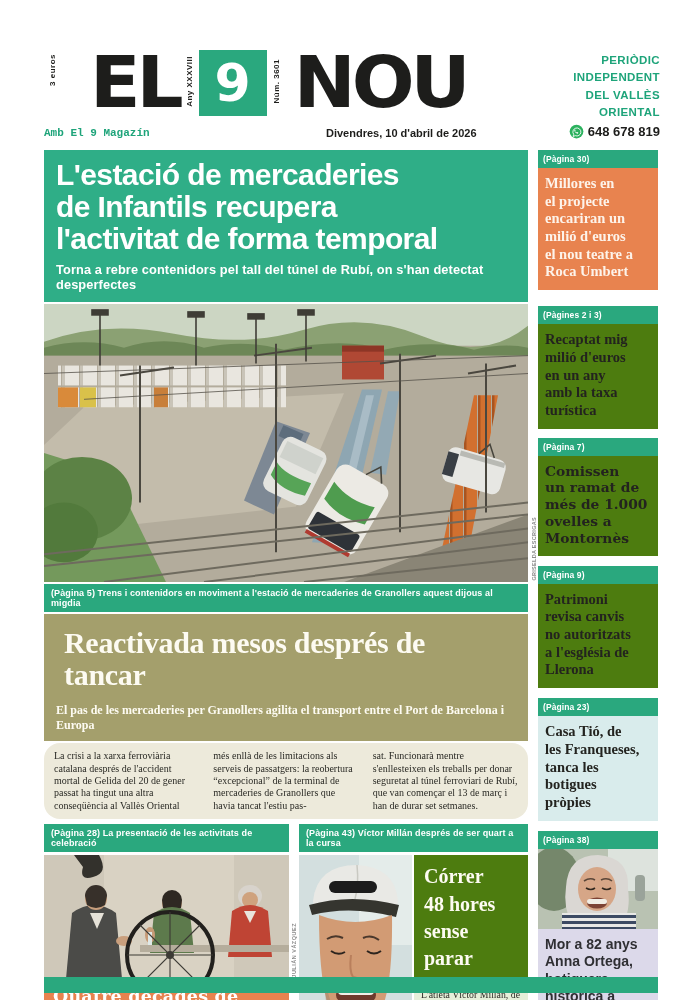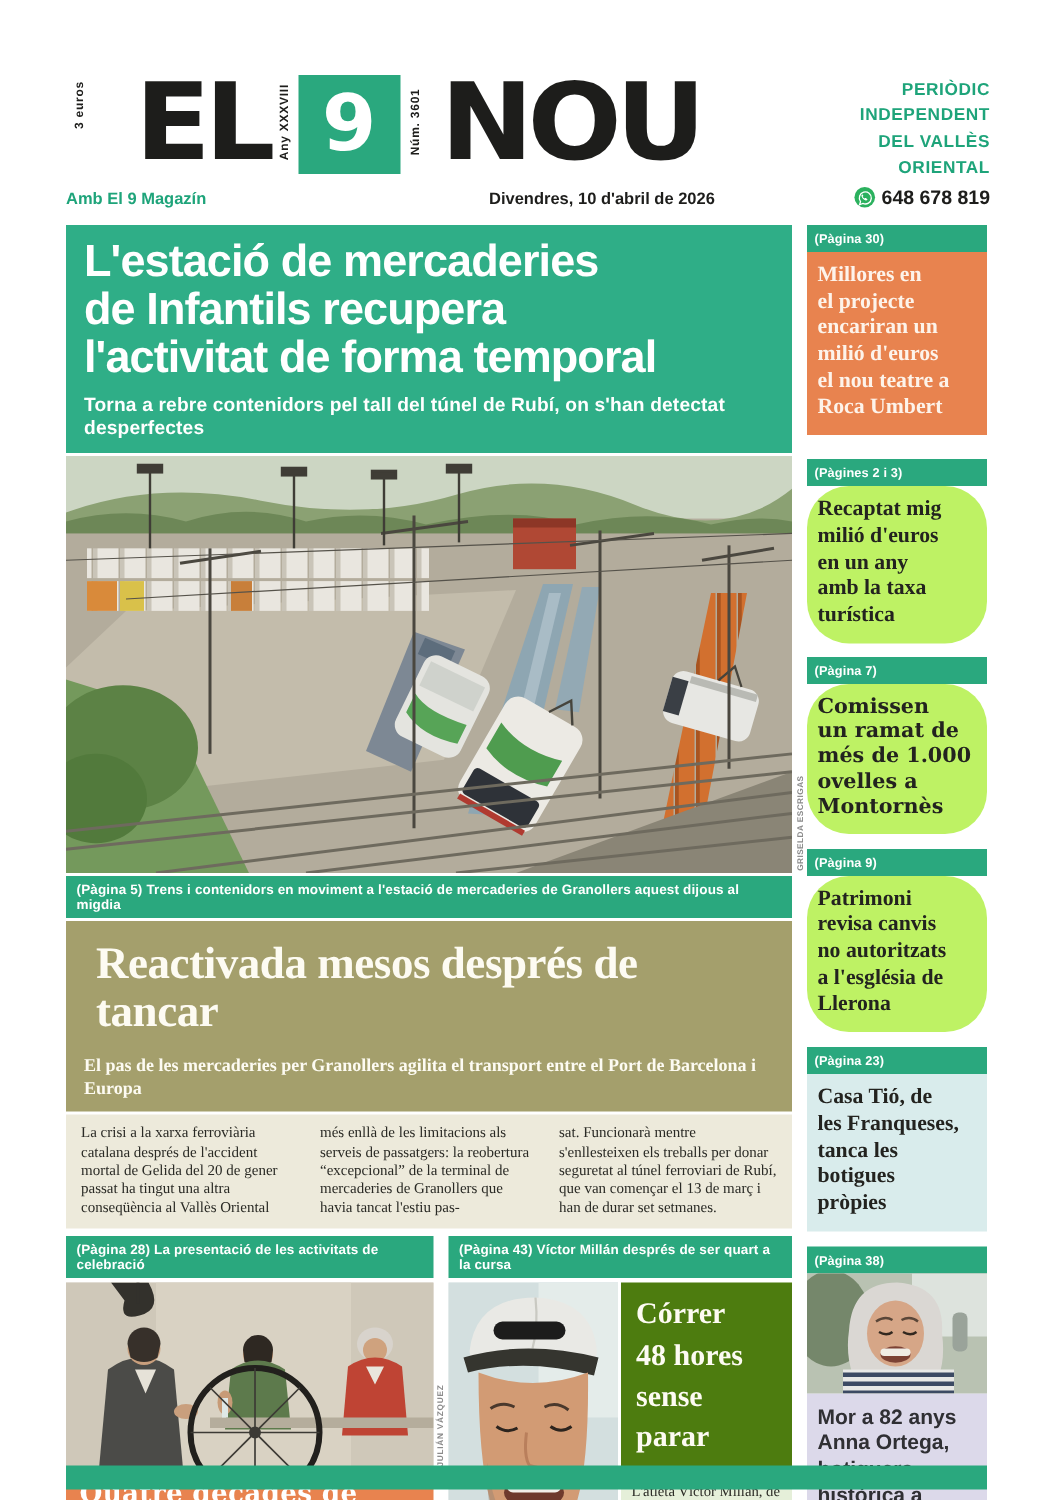--- a/index.html
+++ b/index.html
@@ -15,21 +15,21 @@
   .logo-row{position:absolute;left:46px;top:2px;display:flex;align-items:flex-start;}
   .logo-word{font-family:"DejaVu Sans",sans-serif;font-weight:900;font-size:74px;line-height:76px;
              letter-spacing:-4px;color:#1d1d1b;transform:scaleY(.96);}
   .v-edition{height:74px;display:flex;align-items:center;margin:0 5px;}
   .nine-box{width:68px;height:66px;margin-top:6px;background:#2aa87e;color:#fff;display:flex;
             align-items:center;justify-content:center;font-family:"DejaVu Sans",sans-serif;
             font-weight:900;font-size:52px;}
   .tagline{position:absolute;right:0;top:10px;text-align:right;color:#1ea47a;font-weight:bold;
            font-size:11.5px;line-height:1.5;letter-spacing:.4px;}
   .m-bottom{position:absolute;left:0;right:0;top:82px;height:18px;font-size:11px;font-weight:bold;}
-  .supplement{position:absolute;left:0;top:3px;color:#1ea47a;}
+  .supplement{position:absolute;left:0;top:3px;color:#1ea47a;font-family:Liberation Mono, monospace;}
   .issue-date{position:absolute;left:282px;top:3px;color:#1d1d1b;}
   .phone-wrap{position:absolute;right:0;top:0;display:flex;align-items:center;gap:4px;
               font-size:13px;font-weight:bold;color:#1d1d1b;}
 
   
   .main-col{position:absolute;left:44px;top:150px;width:484px;}
   .side-col{position:absolute;left:538px;top:150px;width:120px;}
 
   
   .lead-box{background:#2fae87;color:#fff;padding:9px 12px 10px;}
@@ -42,21 +42,21 @@
   .photo-credit{position:absolute;right:-9px;bottom:2px;font-size:5.5px;color:#8b8b8b;
                 letter-spacing:.3px;}
   .caption-bar{margin-top:2px;background:#2aa87e;color:#fff;font-size:9px;font-weight:bold;
                padding:4px 7px;letter-spacing:.1px;}
 
   .second-box{margin-top:2px;background:#a49f6c;color:#fdfbf2;padding:5px 12px 8px;}
   .second-box h2{margin:8px;font-family:"Liberation Serif",serif;font-weight:bold;font-size:30px;
                  line-height:1.05;letter-spacing:-.3px;}
   .second-sub{margin-top:13px;font-family:"Liberation Serif",serif;font-weight:bold;font-size:12px;}
 
-  .body-cols{margin-top:2px;background:#edeadb;padding:7px 10px;display:flex;gap:14px;}
+  .body-cols{margin-top:2px;background:#edeadb;padding:7px 10px;display:flex;gap:14px;border-radius:16px;}
   .body-cols p{margin:0;flex:1;font-family:"Liberation Serif",serif;font-size:10px;
                line-height:1.24;color:#2a2a25;}
 
   
   .bottom-row{margin-top:5px;display:flex;gap:10px;align-items:flex-start;}
   .bl{width:245px;}
   .bc{width:229px;}
   .roda-photo{position:relative;height:124px;background:#cfc8b9;}
   .roda-photo svg{display:block;width:100%;height:100%;}
   .roda-credit{position:absolute;right:-8px;bottom:2px;font-size:5.5px;color:#8b8b8b;}
@@ -73,21 +73,21 @@
   .runner-text{margin-top:2px;background:#e5efd9;color:#2a2a25;font-family:"Liberation Serif",serif;
                font-size:9.8px;line-height:1.13;padding:6px 7px;}
 
   
   .side-item{margin-bottom:10px;}
   .side-item .tag{background:#2aa87e;color:#fff;font-size:8.5px;font-weight:bold;
                   padding:4px 5px;letter-spacing:.1px;}
   .side-box{padding:7px 7px 9px;font-family:"Liberation Serif",serif;font-weight:bold;
             font-size:14.5px;line-height:1.22;color:#23231f;}
   .sb-orange{background:#e8834f;color:#fdf3ea;}
-  .sb-beige{background:#bef264;border-radius:28px;}
+  .sb-beige{background:#4d7c0f;}
   .sb-slab{font-family:"DejaVu Serif",serif;font-size:13.8px;}
   .sb-blue{background:#d9ecec;}
   .sb-lav{background:#dcd9ea;font-family:"Liberation Sans",sans-serif;color:#2f2f33;
           font-size:14px;line-height:1.26;}
   .side-photo{height:80px;background:#b9c2b2;}
   .side-photo svg{display:block;width:100%;height:100%;}
   .item1-gap{margin-bottom:16px;}
 
   .bottom-rule{position:absolute;left:44px;right:42px;top:977px;height:16px;background:#2aa87e;}
 </style>

